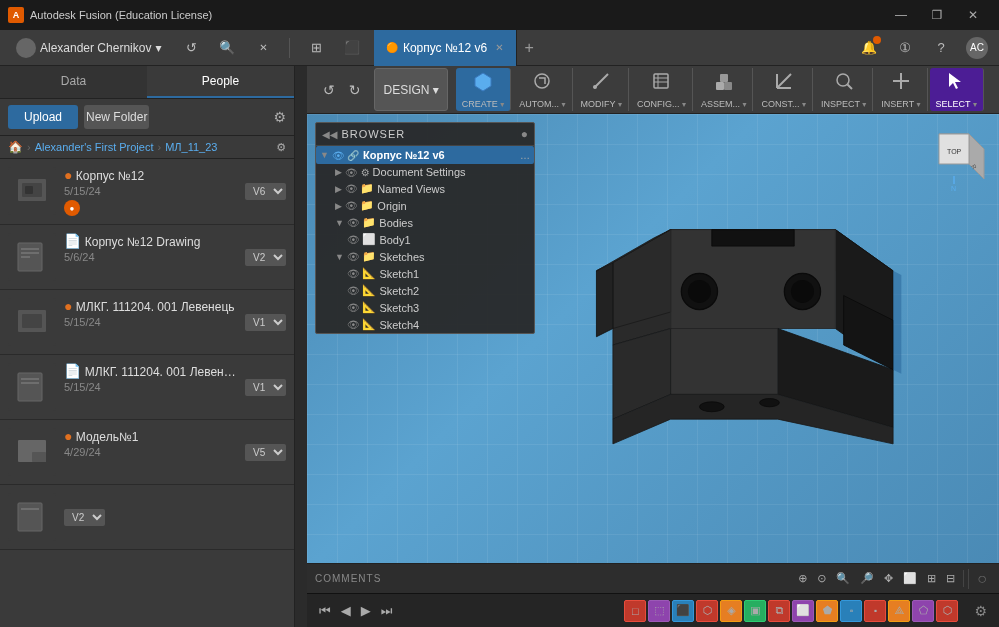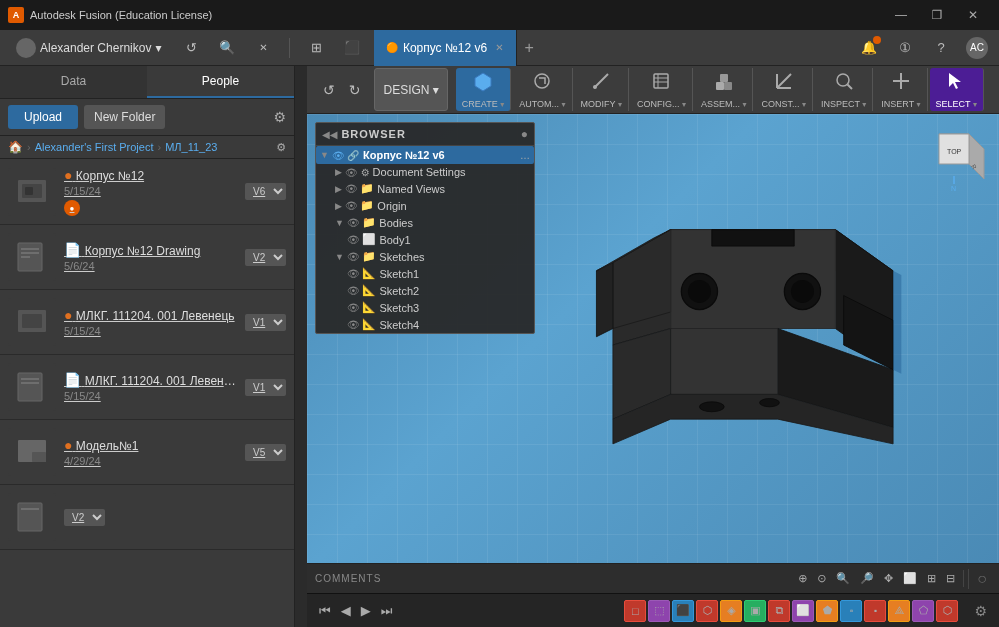--- a/index.html
+++ b/index.html
@@ -53,29 +53,29 @@
       display: flex;
       flex-direction: column;
       border-right: 1px solid #222;
       flex-shrink: 0;
     }
     .panel-tabs { display: flex; border-bottom: 1px solid #222; }
     .panel-tab { flex: 1; text-align: center; padding: 8px; cursor: pointer; font-size: 12px; color: #aaa; background: #333; }
     .panel-tab.active { background: #3a3a3a; color: #fff; border-bottom: 2px solid #2d6a9f; }
     .panel-actions { display: flex; align-items: center; padding: 6px 8px; gap: 6px; border-bottom: 1px solid #222; }
     .upload-btn { background: #2d6a9f; color: white; border: none; padding: 5px 16px; border-radius: 3px; cursor: pointer; font-size: 12px; }
-    .new-folder-btn { background: #555; color: #ddd; border: none; padding: 5px 10px; border-radius: 3px; cursor: pointer; font-size: 12px; }
+    .new-folder-btn { background: #555; color: #ddd; border: none; padding: 5px 2px; border-radius: 3px; cursor: pointer; font-size: 12px; }
     .settings-btn { margin-left: auto; background: none; border: none; color: #aaa; cursor: pointer; font-size: 14px; }
     .breadcrumb { display: flex; align-items: center; padding: 4px 8px; gap: 4px; font-size: 11px; color: #aaa; border-bottom: 1px solid #222; }
     .breadcrumb-icon { color: #aaa; font-size: 12px; }
     .breadcrumb-sep { color: #666; }
     .bc-link { color: #5aadee; cursor: pointer; }
     .bc-settings { margin-left: auto; cursor: pointer; color: #aaa; }
     .file-list { overflow-y: auto; flex: 1; }
-    .file-item { display: flex; align-items: center; padding: 8px 8px; border-bottom: 1px solid #2a2a2a; cursor: pointer; gap: 8px; text-decoration: underline; }
+    .file-item { display: flex; padding: 8px 8px; border-bottom: 1px solid #2a2a2a; cursor: pointer; gap: 8px; }
     .file-thumb { width: 48px; height: 48px; background: #555; border-radius: 3px; flex-shrink: 0; display: flex; align-items: center; justify-content: center; font-size: 8px; color: #888; overflow: hidden; }
     .file-info { flex: 1; min-width: 0; }
     .file-name { font-size: 12px; color: #ddd; white-space: nowrap; overflow: hidden; text-overflow: ellipsis; }
     .file-date { font-size: 11px; color: #888; margin-top: 2px; }
     .file-badge { width: 16px; height: 16px; background: #e05a00; border-radius: 50%; display: flex; align-items: center; justify-content: center; font-size: 8px; color: white; margin-top: 3px; }
     .file-version { font-size: 11px; color: #888; display: flex; align-items: center; gap: 2px; }
     .version-dropdown { background: #555; border: none; color: #ccc; font-size: 10px; padding: 2px 4px; border-radius: 2px; cursor: pointer; }
 
     
     #right-panel { flex: 1; display: flex; flex-direction: column; background: #1e1e1e; }
@@ -108,21 +108,21 @@
       position: absolute;
       top: 8px;
       left: 8px;
       width: 220px;
       background: rgba(40,40,40,0.95);
       border: 1px solid #555;
       border-radius: 2px;
       font-size: 11px;
     }
     .browser-header { display: flex; align-items: center; padding: 4px 6px; border-bottom: 1px solid #444; gap: 4px; }
-    .browser-title { font-size: 11px; color: #ccc; font-weight: bold; letter-spacing: 1px; flex: 1; }
+    .browser-title { font-size: 11px; color: #ccc; font-weight: normal; letter-spacing: 1px; flex: 1; }
     .browser-close { color: #888; cursor: pointer; font-size: 12px; }
     .browser-item { display: flex; align-items: center; padding: 2px 4px; gap: 3px; cursor: pointer; color: #ccc; }
     .browser-item .bi-indent { width: 12px; flex-shrink: 0; }
     .bi-eye { font-size: 10px; color: #888; }
     .bi-folder { font-size: 11px; color: #c8a000; }
     .bi-sketch { font-size: 11px; color: #e05050; }
     .bi-body { font-size: 11px; color: #888; }
     .bi-toggle { font-size: 9px; color: #888; }
     .bi-active { background: #2d6a9f !important; color: white !important; border-radius: 2px; }
 

